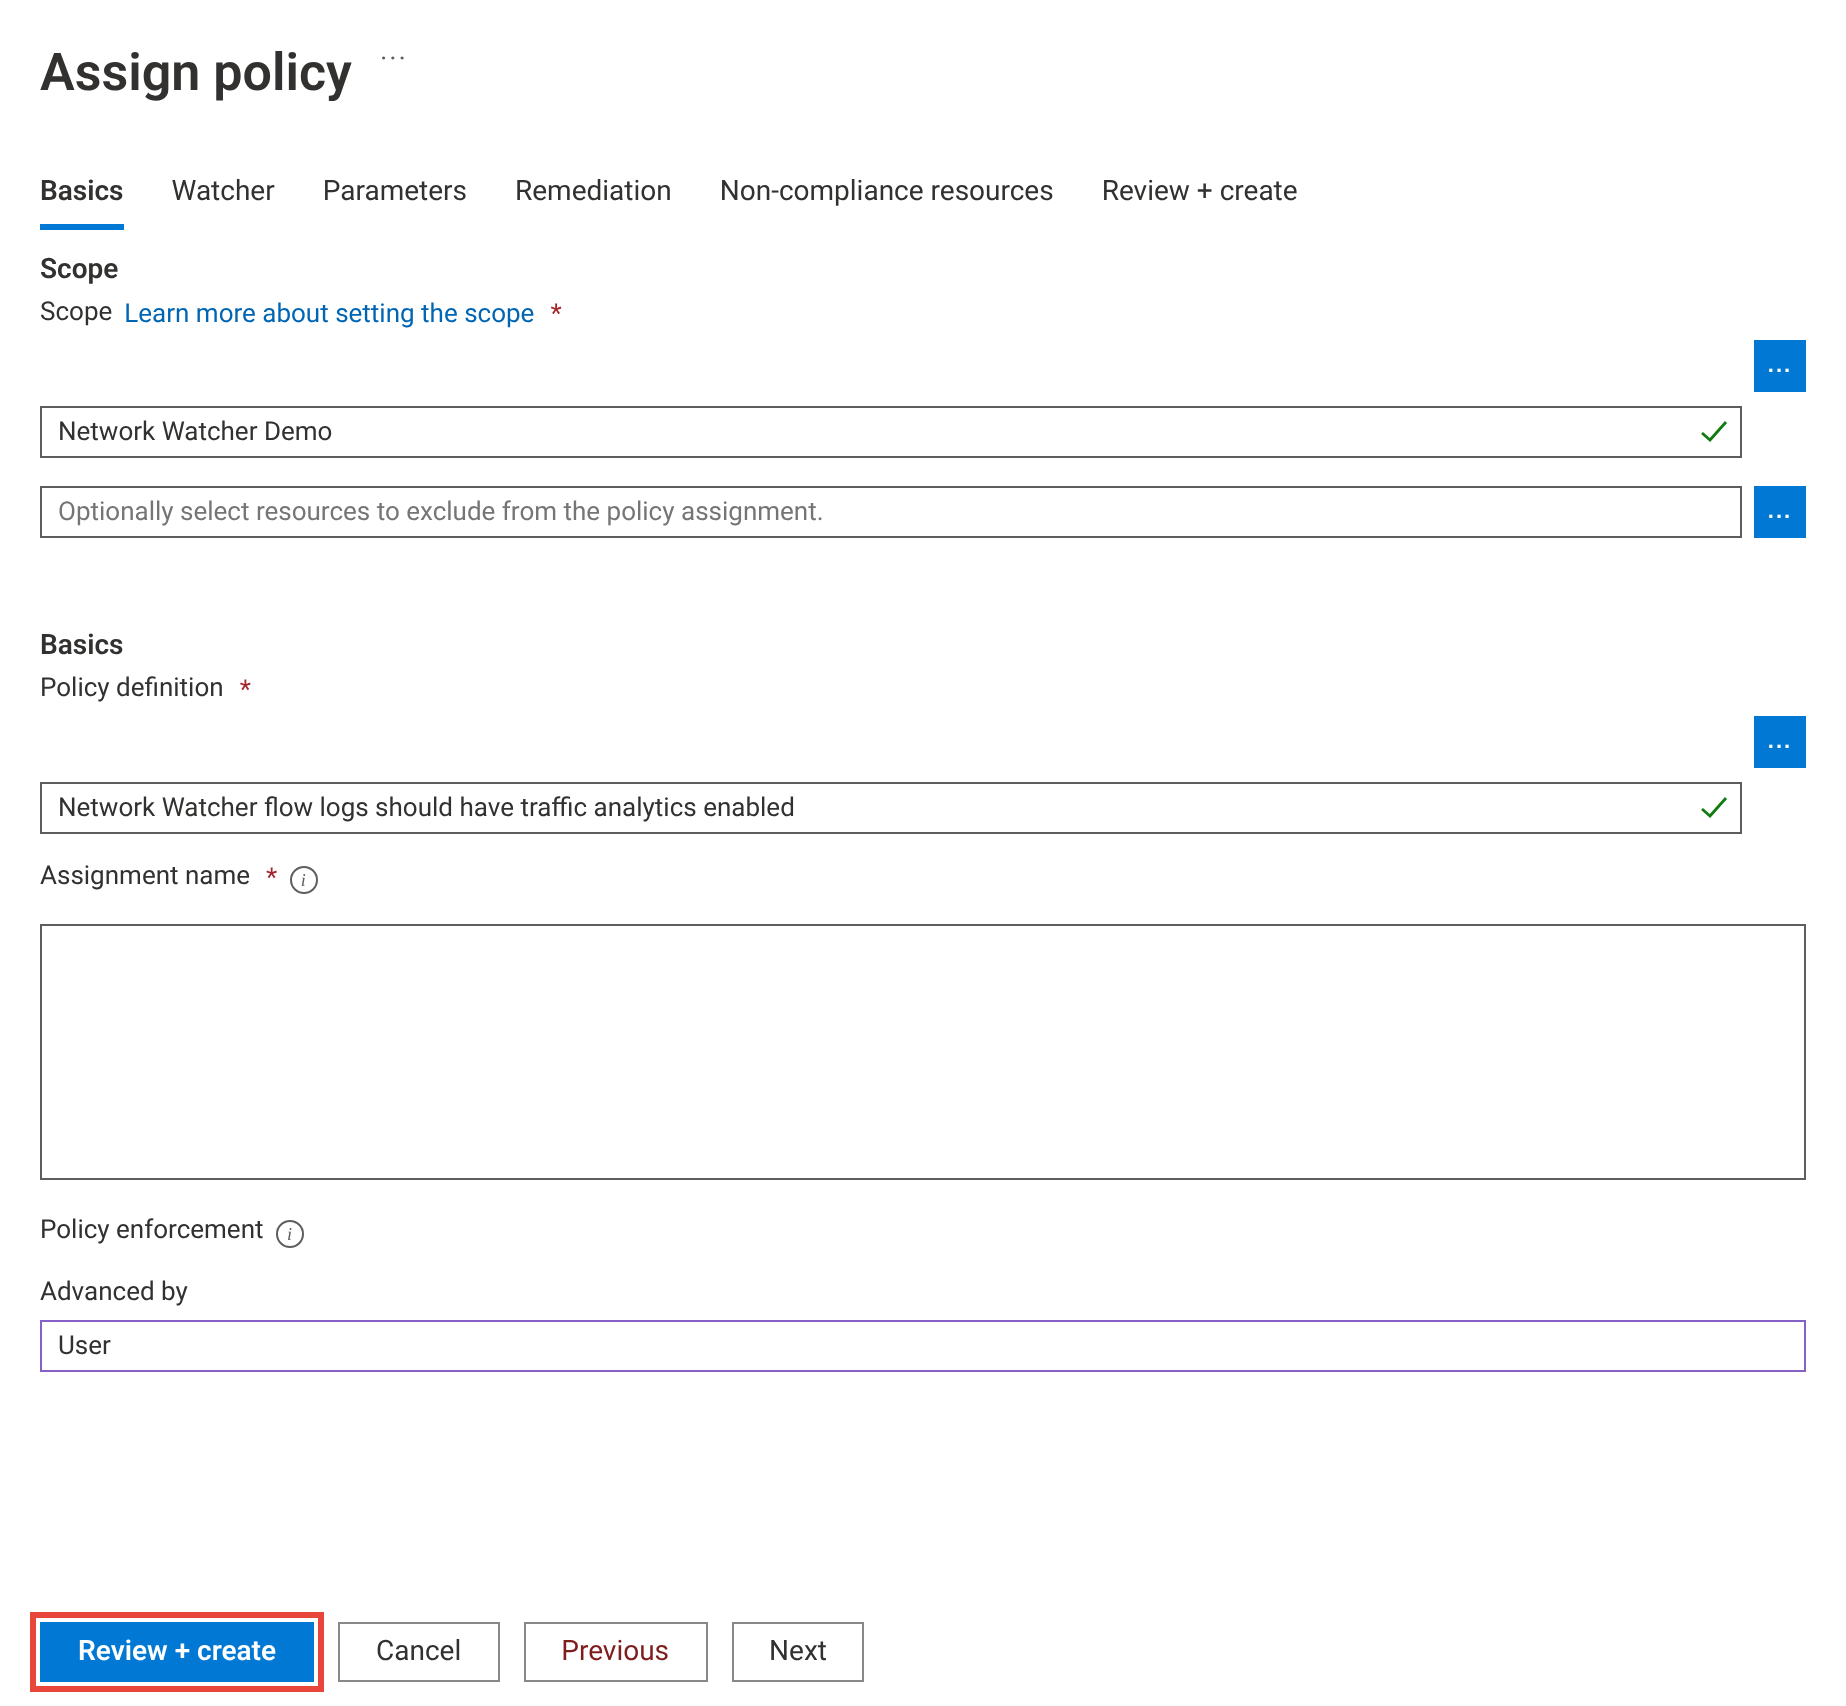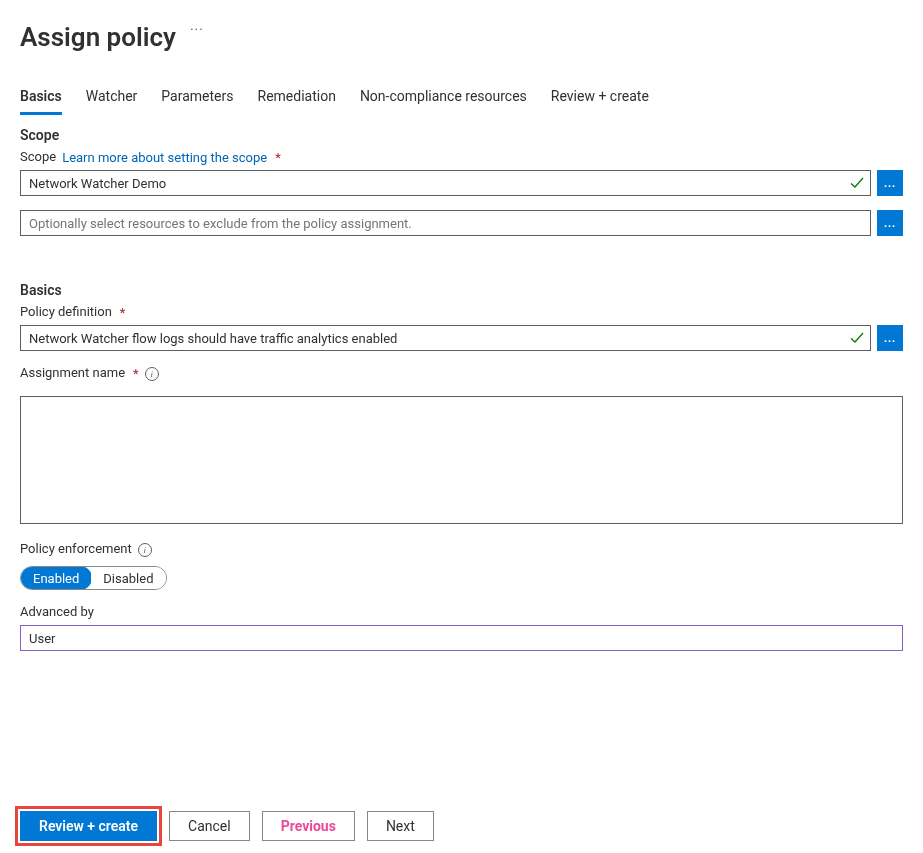--- a/index.html
+++ b/index.html
@@ -36,21 +36,21 @@
       display: inline-flex; align-items: center; justify-content: center;
       font-size: 9px; color: #605e5c; font-style: italic; font-family: Georgia, serif;
     }
     .input-with-button { display: flex; gap: 6px; align-items: stretch; }
     .text-input {
       flex: 1; border: 1px solid #605e5c; padding: 5px 8px; font-size: 13px;
       height: 26px; color: #323130; font-family: inherit; outline: none;
     }
     .text-input.validated { border-color: #605e5c; padding-right: 28px; }
     .text-input.purple { border: 1px solid #8661c5; }
-    .input-wrap { position: relative; flex: 1; display: flex; }
+    .input-wrap { position: relative; flex: 1; display: flex; margin-top: 33px; }
     .check-icon {
       position: absolute; right: 6px; top: 50%; transform: translateY(-50%);
       width: 16px; height: 16px; pointer-events: none;
     }
     .check-icon svg { width: 16px; height: 16px; }
     .placeholder { color: #605e5c; }
     .ellipsis-btn {
       width: 26px; height: 26px; background: #0078d4; color: #fff;
       display: flex; align-items: center; justify-content: center;
       cursor: pointer; font-weight: 700; letter-spacing: 1px; font-size: 11px;
@@ -76,21 +76,21 @@
       display: flex; gap: 12px; align-items: center;
       background: #fff;
     }
     .btn {
       height: 30px; padding: 0 18px; font-size: 14px; cursor: pointer;
       border: 1px solid #8a8886; background: #fff; color: #323130;
       font-family: inherit;
     }
     .btn-primary { background: #0078d4; color: #fff; border: 1px solid #0078d4; font-weight: 600; }
     .btn-primary.highlighted { outline: 3px solid #e8463a; outline-offset: 2px; }
-    .btn:disabled { color: #ec4899; cursor: not-allowed; font-weight: bold; }
+    .btn:disabled { color: #7f1d1d; cursor: not-allowed; }
   </style>
 </head>
 <body>
 
 <div class="page-title-row">
   <h1 class="page-title">Assign policy</h1>
   <span class="more-icon">···</span>
 </div>
 
 <div class="tabs">
@@ -168,24 +168,20 @@
 
 <div class="field-row">
   <textarea class="textarea" style=""></textarea>
 </div>
 
 <div class="field-row">
   <div class="label-row">
     <span class="field-label">Policy enforcement</span>
     <span class="info-icon">i</span>
   </div>
-  <div class="toggle-pill">
-    <div class="toggle-option selected">Enabled</div>
-    <div class="toggle-option">Disabled</div>
-  </div>
 </div>
 
 <div class="field-row">
   <div class="label-row">
     <span class="field-label">Advanced by</span>
   </div>
   <input class="text-input purple" type="text" style="width: 100%;" value="User">
 </div>
 
 <div class="footer">

